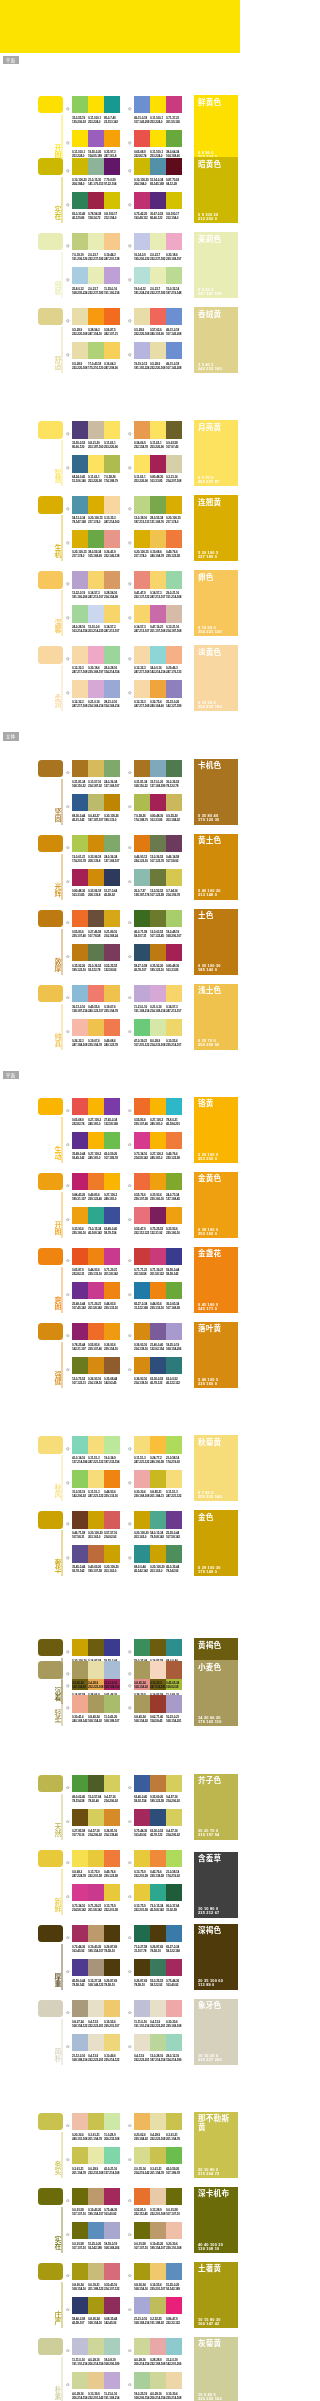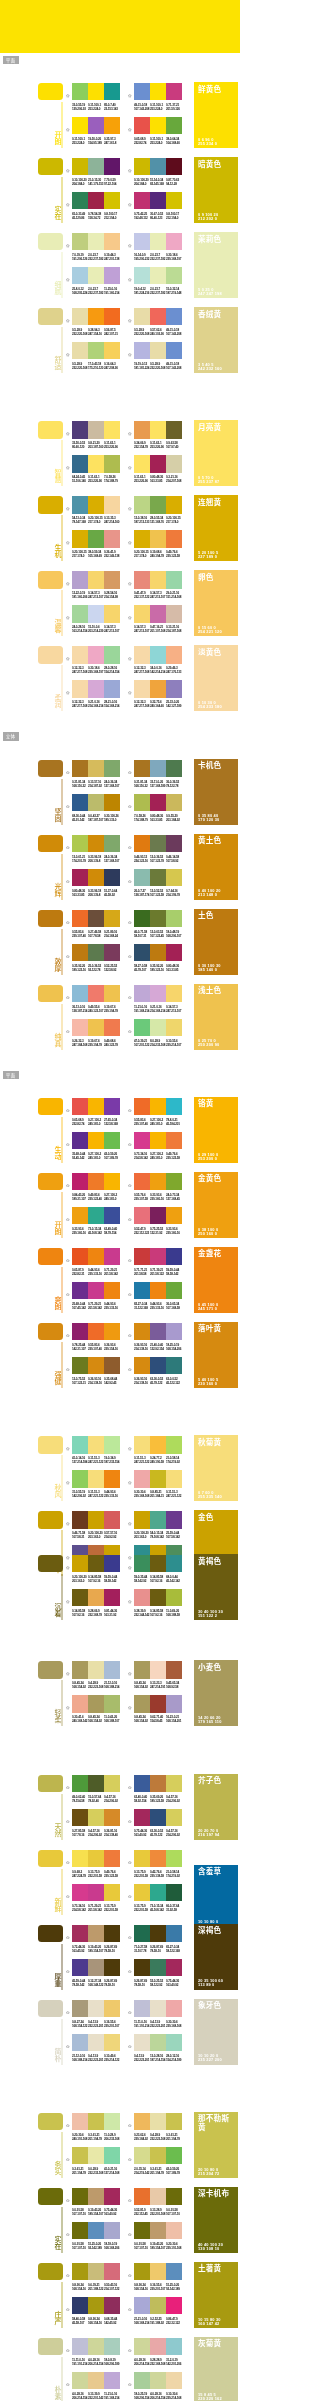--- a/index.html
+++ b/index.html
@@ -34,21 +34,21 @@
         font-weight:700;transform:scale(0.85);transform-origin:0 100%;
         font-family:"Liberation Sans","DejaVu Sans",sans-serif;letter-spacing:0.22px;}
 </style>
 </head>
 <body>
 
 <div id="page">
   <div class="banner"></div>
 <div class="section" style="top: 73px;"></div>
     <div class="badge" style="top: 55.6px;">平面</div>
-    <div class="row" style="top: 82px; padding-left: 32px;">
+    <div class="row" style="top: 95px; padding-left: 32px;">
       <div class="chip" style="background: rgb(253, 224, 0);"></div>
       <div class="vline" style="background: rgb(253, 224, 0); opacity: 0.38;"></div>
       <div class="vlabel" style="color: rgb(253, 224, 0);">开朗</div>
       <div class="grp" style="left: 72px; top: 1px;">
         <span class="dot"><svg viewBox="0 0 12 12" width="3.6" height="3.6">
             <g fill="#b9b9b9">
               <circle cx="6" cy="2.6" r="2.5"></circle>
               <circle cx="9.4" cy="5" r="2.5"></circle>
               <circle cx="8.1" cy="9" r="2.5"></circle>
               <circle cx="3.9" cy="9" r="2.5"></circle>
@@ -2200,21 +2200,21 @@
         </div>
       </div>
       <div class="block" style="top: 0px; background: rgb(247, 221, 122);">
         <div class="bname">秋菊黄</div>
         <div class="bval">
           <div>0 7 60 0</div>
           <div>255 235 140</div>
         </div>
       </div>
     </div>
-    <div class="row" style="top: 1554px;">
+    <div class="row" style="top: 1638px;">
       <div class="chip" style="background: rgb(107, 92, 16);"></div>
       <div class="vline" style="background: rgb(107, 92, 16); opacity: 0.38;"></div>
       <div class="vlabel" style="color: rgb(107, 92, 16);">沉着</div>
       <div class="grp" style="left: 72px; top: 1px;">
         <span class="dot"><svg viewBox="0 0 12 12" width="3.6" height="3.6">
             <g fill="#b9b9b9">
               <circle cx="6" cy="2.6" r="2.5"></circle>
               <circle cx="9.4" cy="5" r="2.5"></circle>
               <circle cx="8.1" cy="9" r="2.5"></circle>
               <circle cx="3.9" cy="9" r="2.5"></circle>
@@ -2673,21 +2673,21 @@
         <div class="cap" style="left: 16.13px;">
           <div>73-0-15-34</div>
           <div>45-168-142</div>
         </div>
         <div class="sw" style="left: 32.26px; background: rgb(31, 92, 58);"></div>
         <div class="cap" style="left: 32.26px;">
           <div>66-0-37-64</div>
           <div>31-92-58</div>
         </div>
       </div>
-      <div class="block" style="top: 16px; background: #0369a1;">
+      <div class="block" style="top: 3px; background: #404040;">
         <div class="bname">含羞草</div>
         <div class="bval">
           <div>10 10 80 0</div>
           <div>235 212 67</div>
         </div>
       </div>
     </div>
     <div class="row" style="top: 1998.65px;">
       <div class="chip" style="background: rgb(214, 209, 189);"></div>
       <div class="vline" style="background: rgb(214, 209, 189); opacity: 0.38;"></div>

